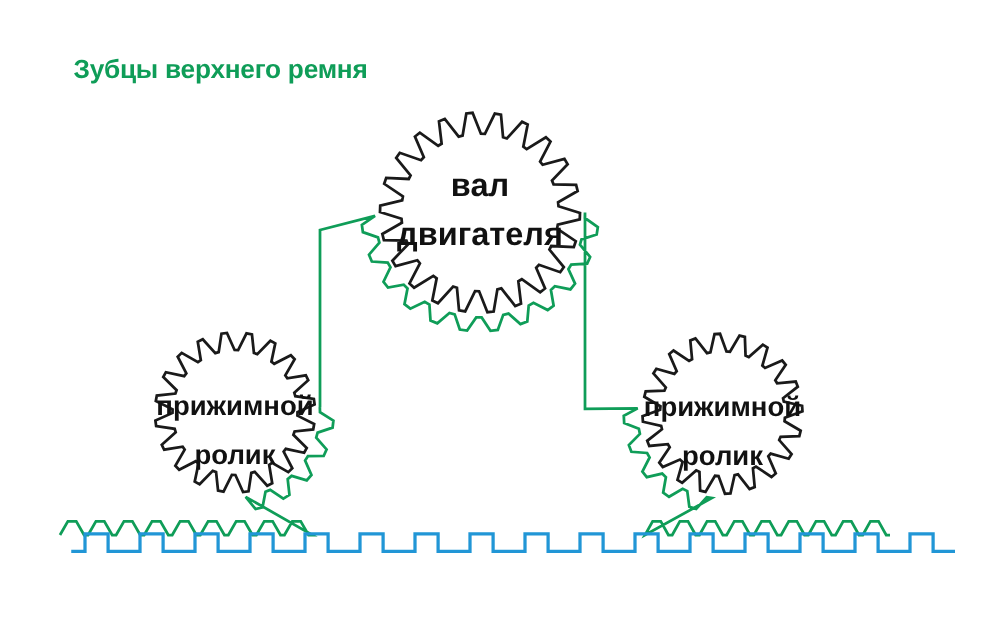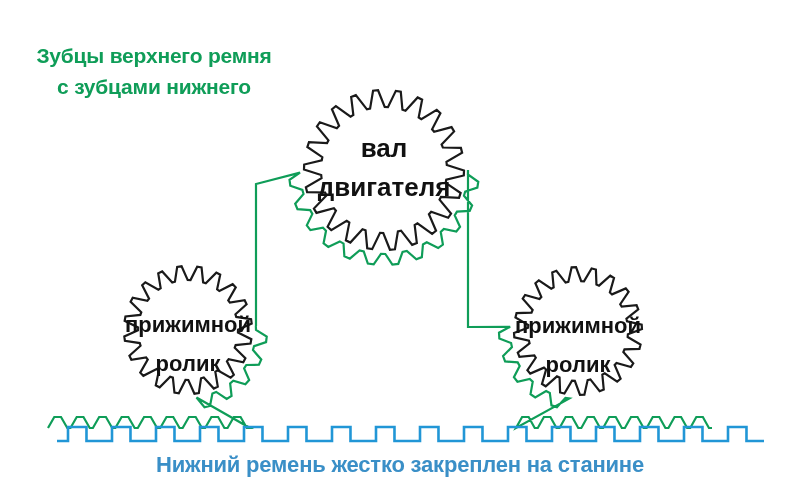--- a/index.html
+++ b/index.html
@@ -1,21 +1,21 @@
 <!DOCTYPE html>
 <html><head>
 <meta charset="utf-8">
 <style>
   html,body{margin:0;padding:0;background:#ffffff;}
   body{width:800px;height:500px;overflow:hidden;
        font-family:"Liberation Sans","DejaVu Sans",sans-serif;}
   #stage{position:relative;width:800px;height:500px;background:#ffffff;}
   #stage svg{position:absolute;left:0;top:0;}
   .anno-text{position:absolute;}
-  #top-note{left:14px;top:40px;width:280px;text-align:center;
+  #top-note{left:14px;top:40px;width:280px;text-align:right;
     color:#0f9d58;font-weight:bold;font-size:21px;line-height:31px;
     letter-spacing:-0.2px;}
   #bottom-note{left:0px;top:452px;width:800px;text-align:center;
     color:#3a8fc7;font-weight:bold;font-size:22px;letter-spacing:-0.2px;}
   .gear-label{fill:#111111;font-weight:bold;
     font-family:"Liberation Sans","DejaVu Sans",sans-serif;
     text-anchor:middle;}
   .gear-label.big{font-size:26px;}
   .gear-label.small{font-size:22px;}
 </style>
@@ -47,17 +47,15 @@
       <text class="gear-label small" x="188" y="332">прижимной</text>
       <text class="gear-label small" x="188" y="371">ролик</text>
 
       <text class="gear-label small" x="578" y="333">прижимной</text>
       <text class="gear-label small" x="578" y="372">ролик</text>
     </g>
   </svg>
 
   <div class="anno-text" id="top-note">
     <div>Зубцы верхнего ремня</div>
-    <div>с зубцами нижнего</div>
   </div>
 
-  <div class="anno-text" id="bottom-note">Нижний ремень жестко закреплен на станине</div>
 </div>
 
 </body></html>

